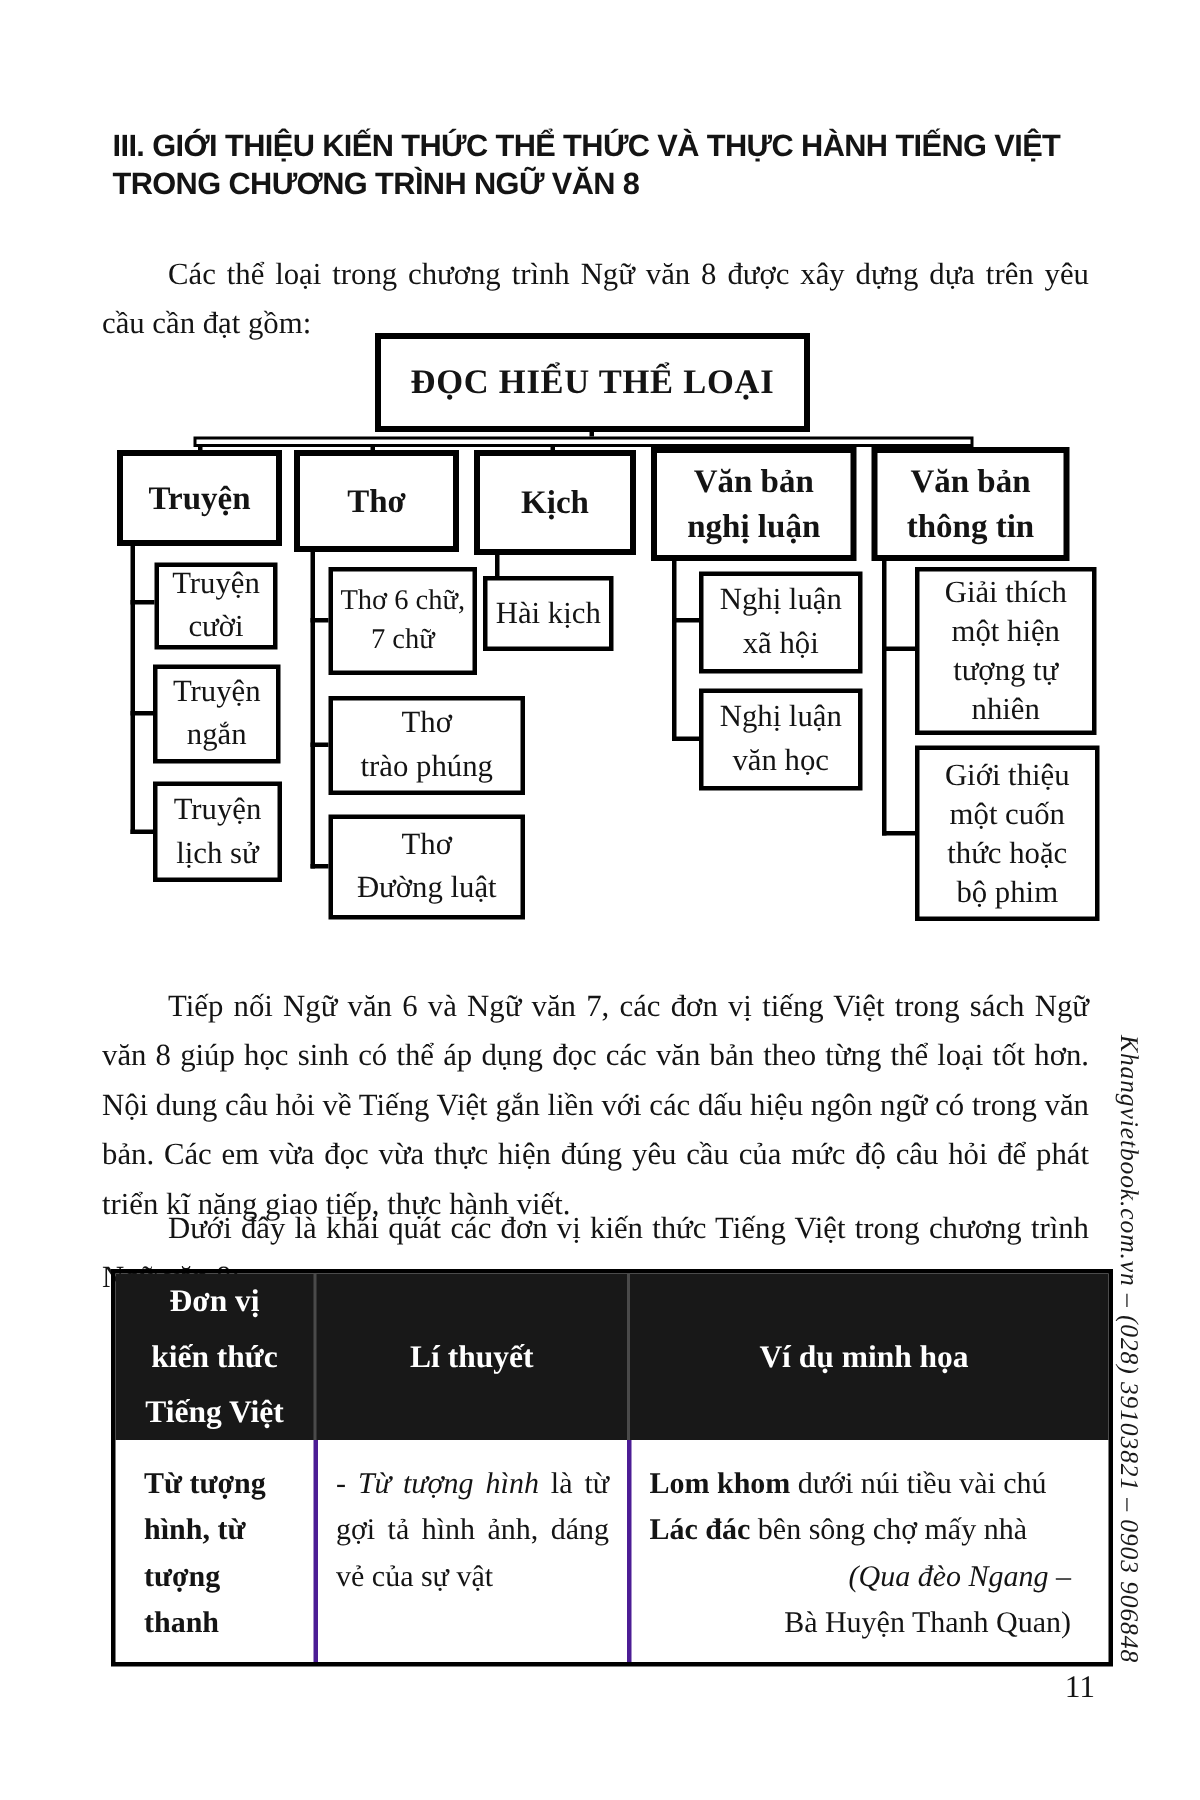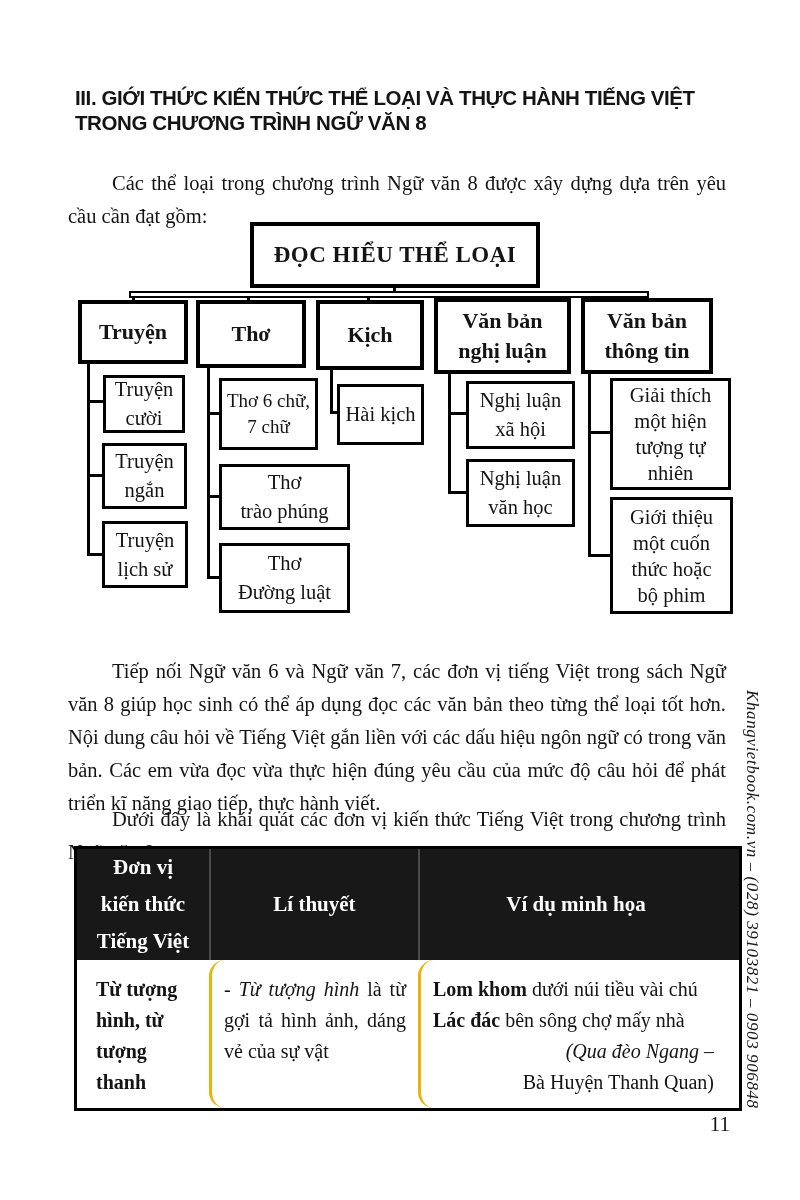--- a/index.html
+++ b/index.html
@@ -44,21 +44,21 @@
   .vtable{
     position:absolute;left:74px;top:846px;width:668px;
     box-sizing:border-box;border:3px solid #000;
   }
   .trow{display:flex;box-sizing:border-box;}
   .thead-row{height:111px;background:#181818;color:#ffffff;font-weight:bold;font-size:21px;}
   .tbody-row{height:148px;font-size:20px;}
   .tcell{box-sizing:border-box;}
   .thead-row .tcell{display:flex;align-items:center;justify-content:center;text-align:center;line-height:37px;}
   .thead-row .tcell + .tcell{border-left:2px solid #4a4a4a;}
-  .tbody-row .tcell + .tcell{border-left:3px solid #eab308;border-radius:16px;}
+  .tbody-row .tcell + .tcell{border-left:3px solid #4c1d95;}
   .c1{width:132px;}
   .c2{width:209px;}
   .c3{width:314px;}
   .tbody-row .c1{font-weight:bold;padding:14px 10px 0 19px;line-height:31px;white-space:pre-line;}
   .tbody-row .c2{padding:14px 12px 0 12px;line-height:31px;text-align:justify;}
   .tbody-row .c3{padding:14px 18px 0 12px;line-height:31px;}
   .rightline{text-align:right;}
   .b{font-weight:bold;}
   .i{font-style:italic;}
 
@@ -66,21 +66,21 @@
   .watermark{
     left:762px;top:690px;transform:rotate(90deg);transform-origin:0 0;
     font-style:italic;font-size:17px;letter-spacing:0.6px;white-space:nowrap;color:#191919;
   }
   .pagenum{left:694px;top:1112px;width:36px;text-align:right;font-size:21px;}
 </style>
 </head>
 <body>
 
 <div class="abs heading">
-  <div>III. GIỚI THỨC KIẾN THỨC THỂ LOẠI VÀ THỰC HÀNH TIẾNG VIỆT</div>
+  <div>III. GIỚI THIỆU KIẾN THỨC THỂ THỨC VÀ THỰC HÀNH TIẾNG VIỆT</div>
   <div>TRONG CHƯƠNG TRÌNH NGỮ VĂN 8</div>
 </div>
 
 <p class="abs para" id="p1">Các thể loại trong chương trình Ngữ văn 8 được xây dựng dựa trên yêu cầu cần đạt gồm:</p>
 
 <div>
 
   <div class="dbox root-box" style="left:250px;top:222px;width:290px;height:66px;">
     <span>ĐỌC HIỂU THỂ LOẠI</span>
   </div>
@@ -151,21 +151,21 @@
   </div>
   <div class="dbox child" style="left:219px;top:464px;width:131px;height:66px;">
     <span>Thơ
 trào phúng</span>
   </div>
   <div class="dbox child" style="left:219px;top:543px;width:131px;height:70px;">
     <span>Thơ
 Đường luật</span>
   </div>
 
-  <div class="dbox child" style="left:337px;top:384px;width:87px;height:61px;">
+  <div class="dbox child" style="left:322px;top:384px;width:87px;height:50px;">
     <span>Hài kịch</span>
   </div>
 
   <div class="dbox child" style="left:466px;top:381px;width:109px;height:68px;">
     <span>Nghị luận
 xã hội</span>
   </div>
   <div class="dbox child" style="left:466px;top:459px;width:109px;height:68px;">
     <span>Nghị luận
 văn học</span>

